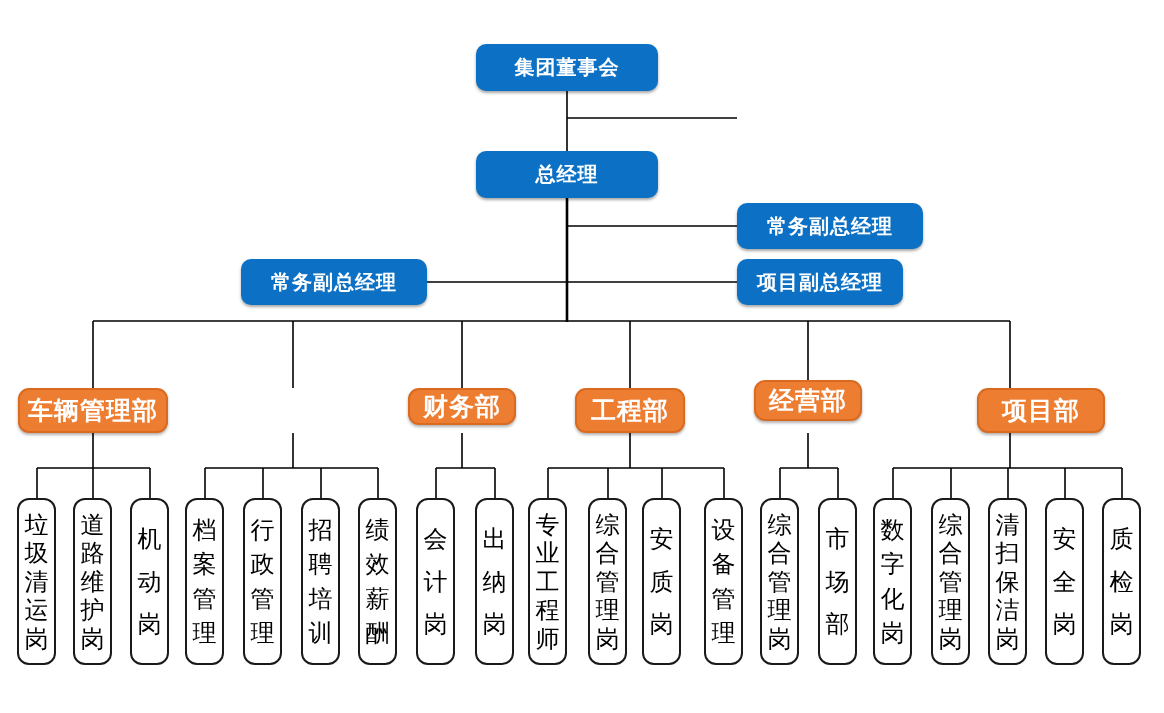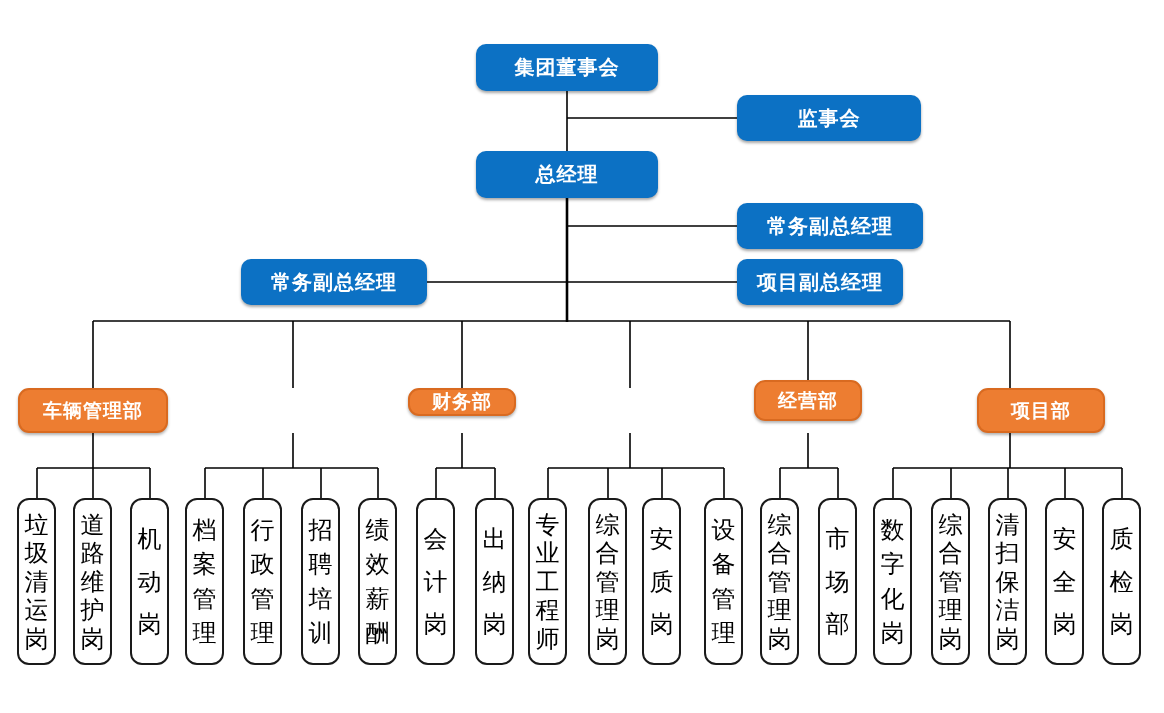--- a/index.html
+++ b/index.html
@@ -24,21 +24,21 @@
   }
   .exec{
     background:var(--executive-blue);color:#fff;border-radius:10px;
     font-weight:bold;font-size:20px;letter-spacing:1px;
     box-shadow:0 2px 3px rgba(0,0,0,0.35);
     font-family:"Liberation Sans",sans-serif;
   }
   .dept{
     background:var(--department-orange);color:#fff;border-radius:11px;
     border:2px solid var(--department-border);
-    font-weight:bold;font-size:19px;letter-spacing:1px;
+    font-weight:bold;font-size:25px;letter-spacing:1px;
     box-shadow:0 2px 3px rgba(0,0,0,0.3);
     font-family:Liberation Mono, monospace;
   }
   .pos{
     background:#fff;color:#000;border:2.5px solid var(--position-border);
     border-radius:12px;width:39px;height:167px;
     font-size:24px;font-family:"Liberation Serif",serif;
     flex-direction:column;justify-content:space-evenly;
     padding:8px 0;
   }
@@ -97,28 +97,28 @@
     <line class="cl" x1="780" y1="468" x2="780" y2="498"></line>
     <line class="cl" x1="838" y1="468" x2="838" y2="498"></line>
     <line class="cl" x1="893" y1="468" x2="893" y2="498"></line>
     <line class="cl" x1="951" y1="468" x2="951" y2="498"></line>
     <line class="cl" x1="1008" y1="468" x2="1008" y2="498"></line>
     <line class="cl" x1="1065" y1="468" x2="1065" y2="498"></line>
     <line class="cl" x1="1122" y1="468" x2="1122" y2="498"></line>
   </svg>
 
   <div class="node exec" style="left:476px;top:44px;width:182px;height:47px">集团董事会</div>
-  <div class="node exec" style="left:737px;top:95px;width:184px;height:46px">监事会</div>
   <div class="node exec" style="left:737px;top:203px;width:186px;height:46px">常务副总经理</div>
   <div class="node exec" style="left:476px;top:151px;width:182px;height:47px">总经理</div>
   <div class="node exec" style="left:241px;top:259px;width:186px;height:46px">常务副总经理</div>
   <div class="node exec" style="left:737px;top:259px;width:166px;height:46px">项目副总经理</div>
 
   <div class="node dept" style="left:18px;top:388px;width:150px;height:45px">车辆管理部</div>
-  <div class="node dept" style="left:408px;top:388px;width:108px;height:28px">财务部</div>
+  <div class="node dept" style="left:408px;top:388px;width:108px;height:37px">财务部</div>
+  <div class="node dept" style="left:575px;top:388px;width:110px;height:45px">工程部</div>
   <div class="node dept" style="left:754px;top:380px;width:108px;height:41px">经营部</div>
   <div class="node dept" style="left:977px;top:388px;width:128px;height:45px">项目部</div>
 
   <div class="node pos vtext" style="left:17px;top:498px">
       <span>垃</span>
       <span>圾</span>
       <span>清</span>
       <span>运</span>
       <span>岗</span>
     </div>

